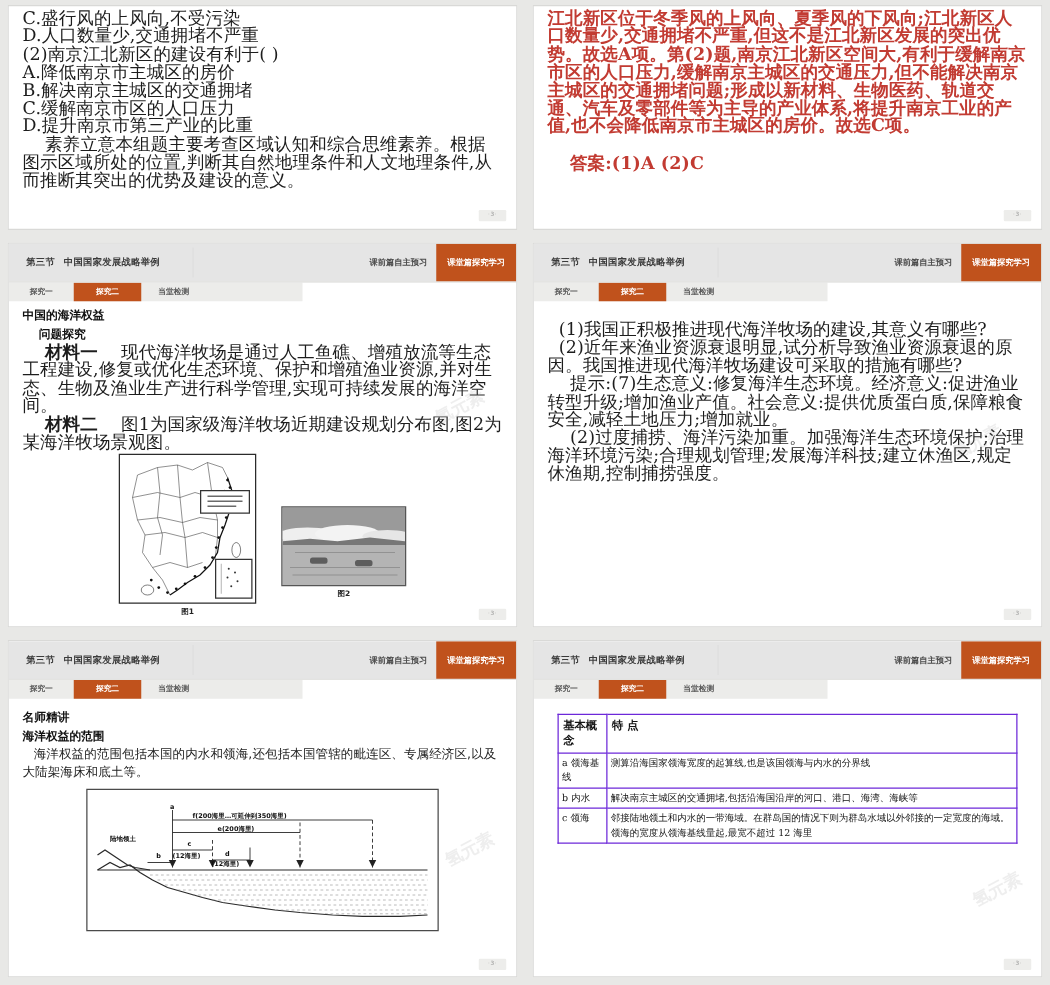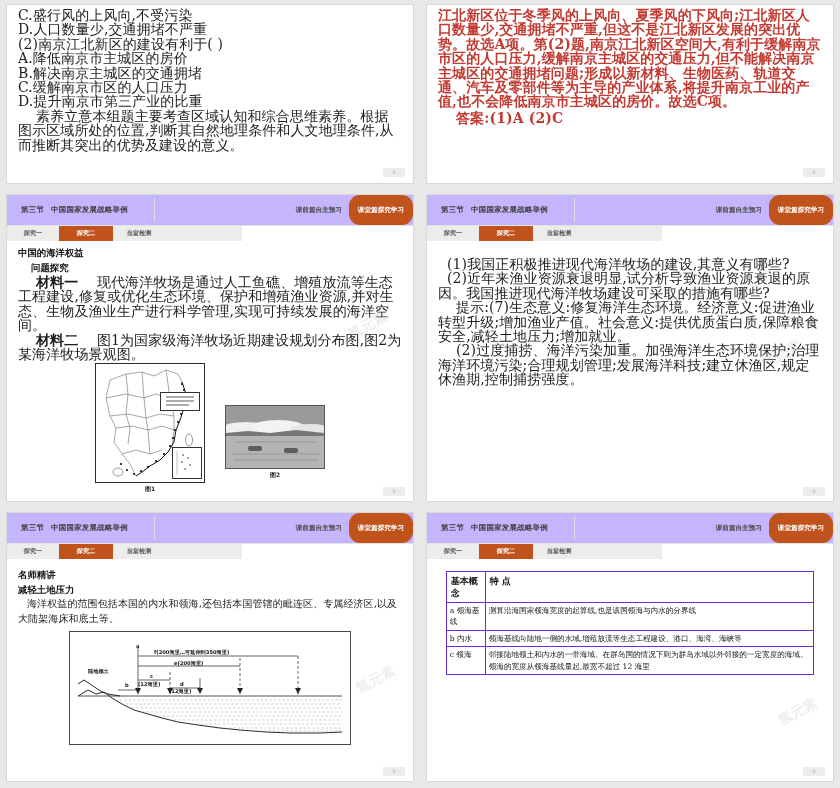--- a/index.html
+++ b/index.html
@@ -21,21 +21,21 @@
     background:#ffffff;
     box-sizing:border-box;
     position:relative;
     overflow:hidden;
     border:1px solid #d9d9d7;
   }
 
   
   .sl-head{
     height:30px;
-    background:#c4b5fd;
+    background:#e5e5e5;
     display:flex;align-items:stretch;
     border-bottom:1px solid #e3e3e1;
     position:relative;
   }
   .sl-head .title{
     flex:0 0 auto;
     display:flex;align-items:center;
     padding-left:14px;
     font-family:"DejaVu Sans","Liberation Sans",sans-serif;
     font-size:7.4px;font-weight:bold;color:#3b3b3b;
@@ -51,21 +51,20 @@
   .sl-head .tab{
     display:flex;align-items:center;justify-content:center;
     padding:0 7px;
     font-family:"DejaVu Sans","Liberation Sans",sans-serif;
     font-size:6.6px;font-weight:bold;color:#4a4a4a;
     white-space:nowrap;
   }
   .sl-head .tab.active{
     background:#c0521c;color:#ffffff;
     padding:0 9px;
-    border-radius:11px;
   }
 
   
   .subtabs{
     height:15px;
     background:#ececea;
     display:flex;align-items:stretch;
     width:58%;
   }
   .subtab{
@@ -201,21 +200,21 @@
         <div class="bk ind">素养立意本组题主要考查区域认知和综合思维素养。根据图示区域所处的位置,判断其自然地理条件和人文地理条件,从而推断其突出的优势及建设的意义。</div>
         <div class="pbadge">·3·</div>
       </div>
     </div>
   </div>
 
   <div class="cell">
     <div class="slide">
       <div class="sl-body" style="height:100%;padding-top:3px;">
         <div class="bk red">江北新区位于冬季风的上风向、夏季风的下风向;江北新区人口数量少,交通拥堵不严重,但这不是江北新区发展的突出优势。故选A项。第(2)题,南京江北新区空间大,有利于缓解南京市区的人口压力,缓解南京主城区的交通压力,但不能解决南京主城区的交通拥堵问题;形成以新材料、生物医药、轨道交通、汽车及零部件等为主导的产业体系,将提升南京工业的产值,也不会降低南京市主城区的房价。故选C项。</div>
-        <div class="bk red ind" style="margin-top:2px;">答案:(1)A    (2)C</div>
+        <div class="bk red ind" style="margin-top:15px;">答案:(1)A    (2)C</div>
         <div class="pbadge">·3·</div>
       </div>
     </div>
   </div>
 
   <div class="cell">
     <div class="slide">
 
       <div class="sl-head">
         <div class="title">
@@ -392,21 +391,21 @@
       </div>
 
       <div class="subtabs">
         <div class="subtab">探究一</div>
         <div class="subtab active">探究二</div>
         <div class="subtab">当堂检测</div>
       </div>
 
       <div class="sl-body" style="padding-top:8px;">
         <div class="hd sans">名师精讲</div>
-        <div class="hd sans">减轻土地压力</div>
+        <div class="hd sans">海洋权益的范围</div>
         <div class="bk sans ind1" style="font-size:10px;line-height:14.6px;">海洋权益的范围包括本国的内水和领海,还包括本国管辖的毗连区、专属经济区,以及大陆架海床和底土等。</div>
 
         <div class="diagram">
           <svg width="280" height="112" viewBox="0 0 280 112">
 
             <path d="M8 64 L18 58 L26 62 L34 60 L42 66 L52 72 L64 78 L78 82 L92 86 L108 90 L128 93 L150 96 L170 98 L196 100 L220 101 L250 101 L272 100" fill="none" stroke="#2a2a2a" stroke-width="1"></path>
 
             <line x1="8" y1="64" x2="272" y2="64" stroke="#2a2a2a" stroke-width="0.8"></line>
 
             <g stroke="#8a8a8a" stroke-width="0.45" stroke-dasharray="2.2,2.2">
@@ -490,21 +489,21 @@
               <tr class="head">
             <td class="k">基本概念</td>
             <td>特   点</td>
           </tr>
           <tr>
             <td class="k">a 领海基线</td>
             <td>测算沿海国家领海宽度的起算线,也是该国领海与内水的分界线</td>
           </tr>
           <tr>
             <td class="k">b 内水</td>
-            <td>领海基线向陆地一侧的水域,增殖放流等生态工程建设、港口、海湾、海峡等</td>
+            <td>解决南京主城区的交通拥堵,包括沿海国沿岸的河口、港口、海湾、海峡等</td>
           </tr>
           <tr>
             <td class="k">c 领海</td>
             <td>邻接陆地领土和内水的一带海域。在群岛国的情况下则为群岛水域以外邻接的一定宽度的海域。领海的宽度从领海基线量起,最宽不超过 12 海里</td>
           </tr>
         </tbody>
           </table>
         <div class="pbadge">·3·</div>
       </div>
       <div class="wm" style="right:14px;top:190px;">氢元素</div>

